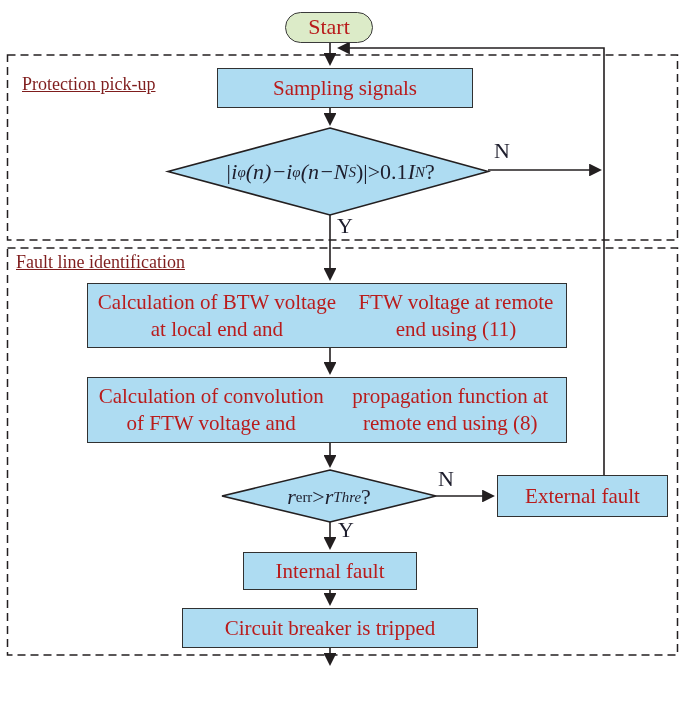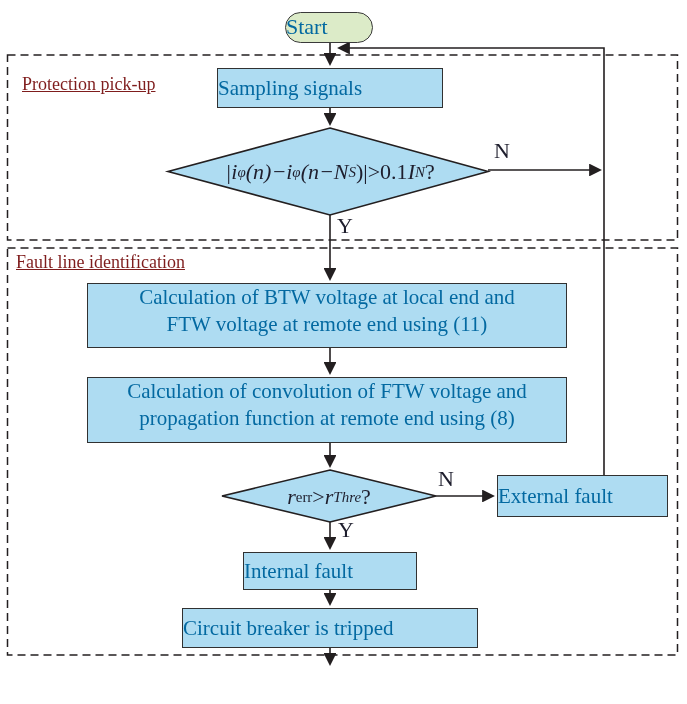--- a/index.html
+++ b/index.html
@@ -37,25 +37,25 @@
     stroke: var(--line, #231f20);
     stroke-width: 1.6;
   }
   #arrow path { fill: var(--line, #231f20); }
 
   .node {
     position: absolute;
     box-sizing: border-box;
     display: flex;
     align-items: center;
-    justify-content: flex-start;
+    justify-content: center;
     text-align: center;
     font-size: 21px;
     line-height: 1.28;
-    color: #0369a1;
+    color: #b91c1c;
     font-family: Liberation Serif, serif;
   }
   .process {
     background: var(--process-fill, #aedcf2);
     border: 1.6px solid #313131;
   }
   .terminal {
     background: var(--terminal-fill, #dcebc8);
     border: 1.7px solid #3a3a3a;
     font-size: 22px;
@@ -121,30 +121,30 @@
     <polygon class="diamond" points="330,470 436,496 330,522 222,496"></polygon>
   </svg>
 
   <div class="region-label" style="left:22px; top:74px;">Protection pick-up</div>
   <div class="region-label" style="left:16px; top:252px;">Fault line identification</div>
 
   <div class="node terminal" style="left:285px; top:12px; width:88px; height:31px; border-radius:16px;">
     <span>Start</span>
   </div>
 
-  <div class="node process" style="left:217px; top:68px; width:226px; height:40px;">
+  <div class="node process" style="left:217px; top:68px; width:256px; height:40px;">
     <span>Sampling signals</span>
   </div>
 
-  <div class="node process" style="left:87px; top:283px; width:480px; height:65px; flex-direction:column;">
+  <div class="node process" style="left:87px; top:283px; width:480px; height:65px; flex-direction:row;">
     <span>Calculation of BTW voltage at local end and</span>
     <span>FTW voltage at remote end using (11)</span>
   </div>
 
-  <div class="node process" style="left:87px; top:377px; width:480px; height:66px; flex-direction:column;">
+  <div class="node process" style="left:87px; top:377px; width:480px; height:66px; flex-direction:row;">
     <span>Calculation of convolution of FTW voltage and</span>
     <span>propagation function at remote end using (8)</span>
   </div>
 
   <div class="node process" style="left:243px; top:552px; width:174px; height:38px;">
     <span>Internal fault</span>
   </div>
 
   <div class="node process" style="left:497px; top:475px; width:171px; height:42px;">
     <span>External fault</span>

